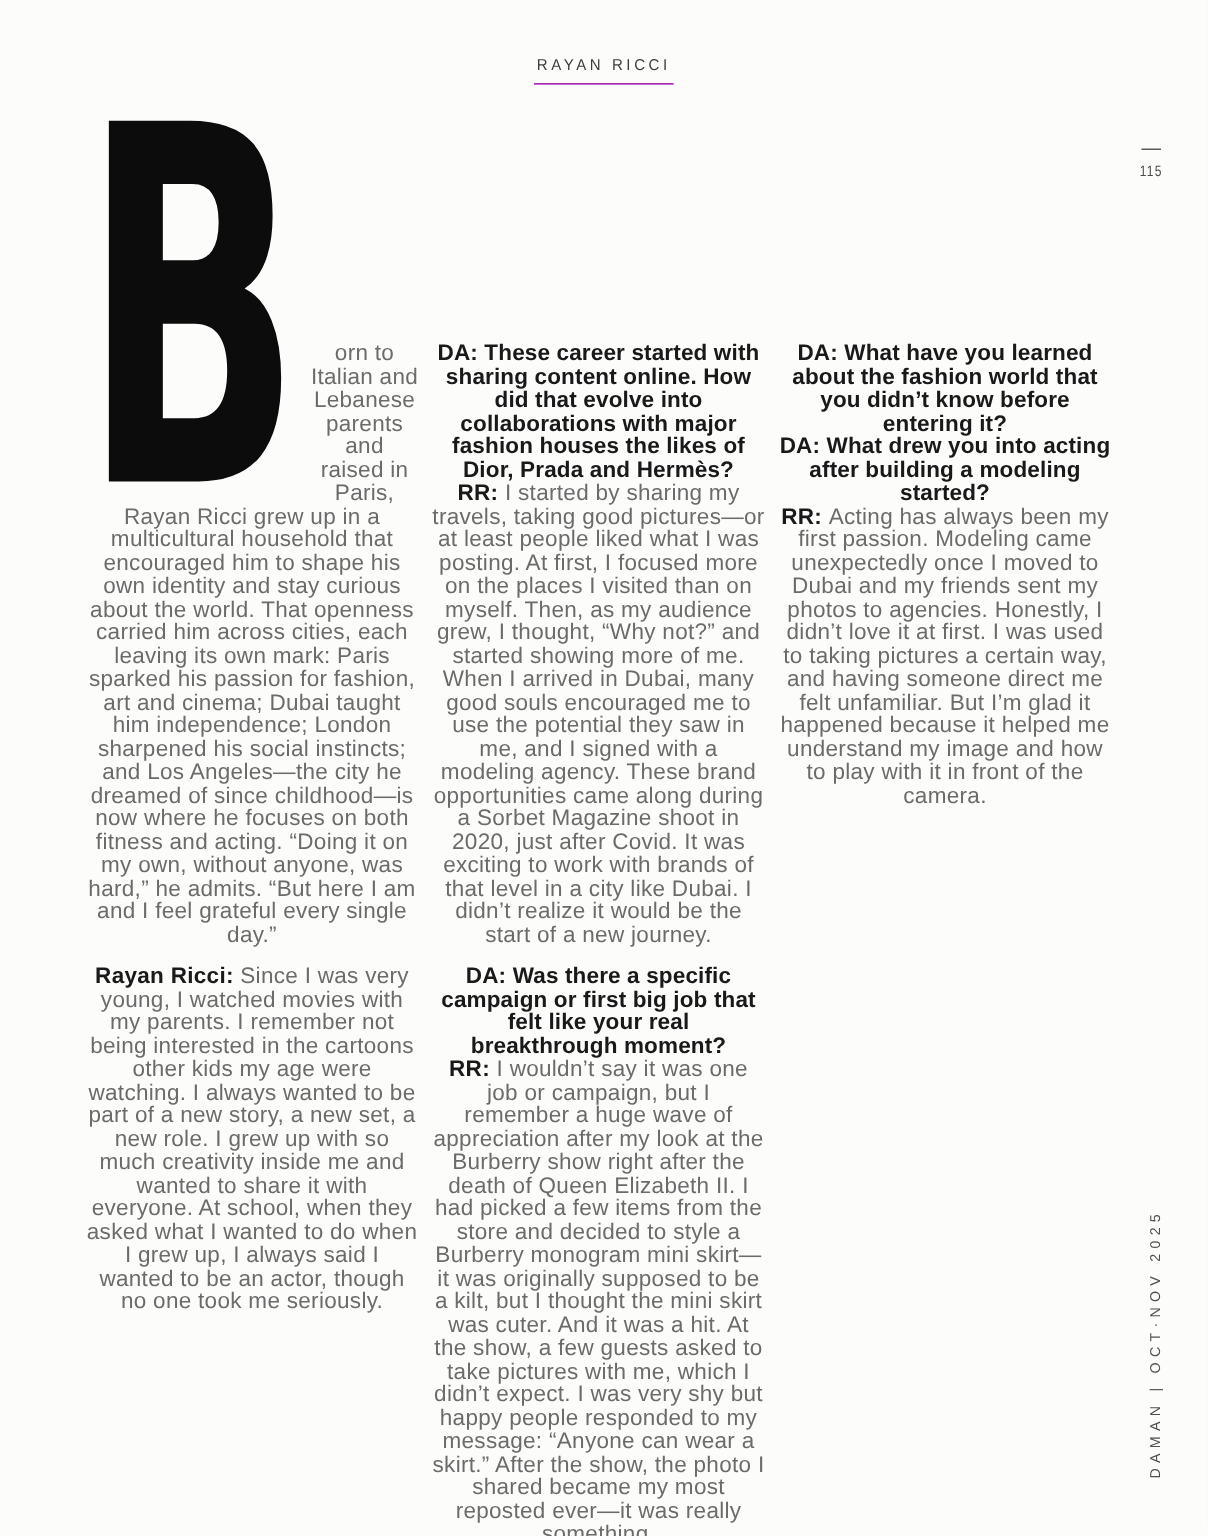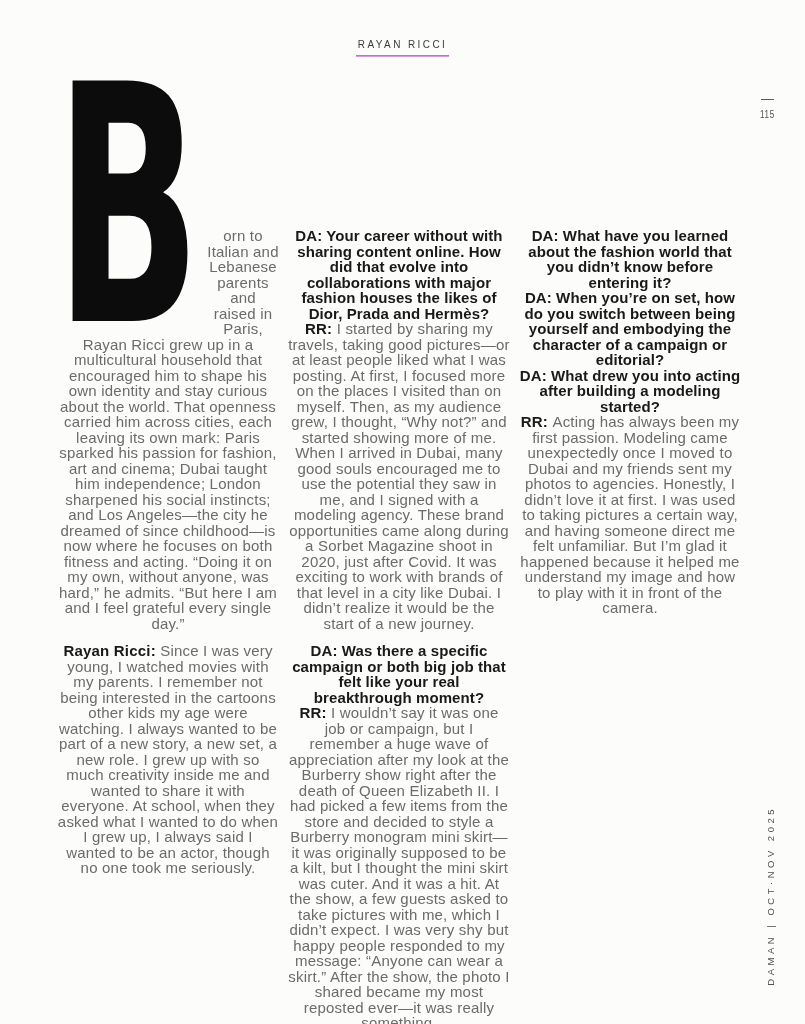--- a/index.html
+++ b/index.html
@@ -87,28 +87,27 @@
     <span class="folio-num">115</span>
   </div>
 
   <div class="columns">
     <section class="col">
         <div class="dropcap">B</div>
         <p class="intro"><span class="dropcap-spacer"></span>orn to Italian and Lebanese parents and raised in Paris, Rayan Ricci grew up in a multicultural household that encouraged him to shape his own identity and stay curious about the world. That openness carried him across cities, each leaving its own mark: Paris sparked his passion for fashion, art and cinema; Dubai taught him independence; London sharpened his social instincts; and Los Angeles—the city he dreamed of since childhood—is now where he focuses on both fitness and acting. “Doing it on my own, without anyone, was hard,” he admits. “But here I am and I feel grateful every single day.”</p>
         <p class="answer"><strong class="speaker">Rayan Ricci: </strong>Since I was very young, I watched movies with my parents. I remember not being interested in the cartoons other kids my age were watching. I always wanted to be part of a new story, a new set, a new role. I grew up with so much creativity inside me and wanted to share it with everyone. At school, when they asked what I wanted to do when I grew up, I always said I wanted to be an actor, though no one took me seriously.</p>
       </section>
     <section class="col">
-        <p class="question">DA: Your career without with sharing content online. How did that evolve into collaborations with major fashion houses the likes of Dior, Prada and Hermès?</p>
+        <p class="question">DA: These career started with sharing content online. How did that evolve into collaborations with major fashion houses the likes of Dior, Prada and Hermès?</p>
         <p class="answer"><strong class="speaker">RR: </strong>I started by sharing my travels, taking good pictures—or at least people liked what I was posting. At first, I focused more on the places I visited than on myself. Then, as my audience grew, I thought, “Why not?” and started showing more of me. When I arrived in Dubai, many good souls encouraged me to use the potential they saw in me, and I signed with a modeling agency. These brand opportunities came along during a Sorbet Magazine shoot in 2020, just after Covid. It was exciting to work with brands of that level in a city like Dubai. I didn’t realize it would be the start of a new journey.</p>
-        <p class="question">DA: Was there a specific campaign or both big job that felt like your real breakthrough moment?</p>
+        <p class="question">DA: Was there a specific campaign or first big job that felt like your real breakthrough moment?</p>
         <p class="answer"><strong class="speaker">RR: </strong>I wouldn’t say it was one job or campaign, but I remember a huge wave of appreciation after my look at the Burberry show right after the death of Queen Elizabeth II. I had picked a few items from the store and decided to style a Burberry monogram mini skirt—it was originally supposed to be a kilt, but I thought the mini skirt was cuter. And it was a hit. At the show, a few guests asked to take pictures with me, which I didn’t expect. I was very shy but happy people responded to my message: “Anyone can wear a skirt.” After the show, the photo I shared became my most reposted ever—it was really something.</p>
       </section>
     <section class="col">
         <p class="question">DA: What have you learned about the fashion world that you didn’t know before entering it?</p>
-        <p class="question">DA: When you’re on set, how do you switch between being yourself and embodying the character of a campaign or editorial?</p>
         <p class="question">DA: What drew you into acting after building a modeling started?</p>
         <p class="answer"><strong class="speaker">RR: </strong>Acting has always been my first passion. Modeling came unexpectedly once I moved to Dubai and my friends sent my photos to agencies. Honestly, I didn’t love it at first. I was used to taking pictures a certain way, and having someone direct me felt unfamiliar. But I’m glad it happened because it helped me understand my image and how to play with it in front of the camera.</p>
       </section>
   </div>
 
   <div class="spine">DAMAN  |  OCT·NOV 2025</div>
 
 </div>
 
 </body></html>

